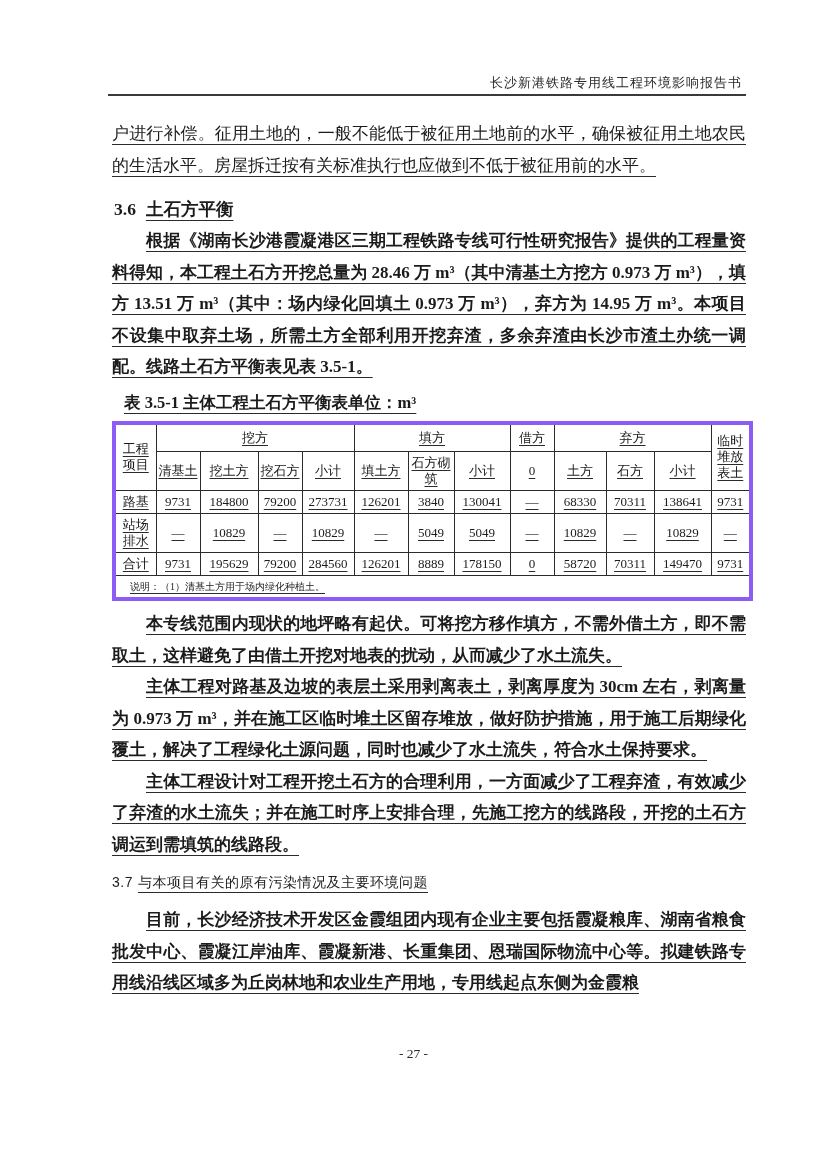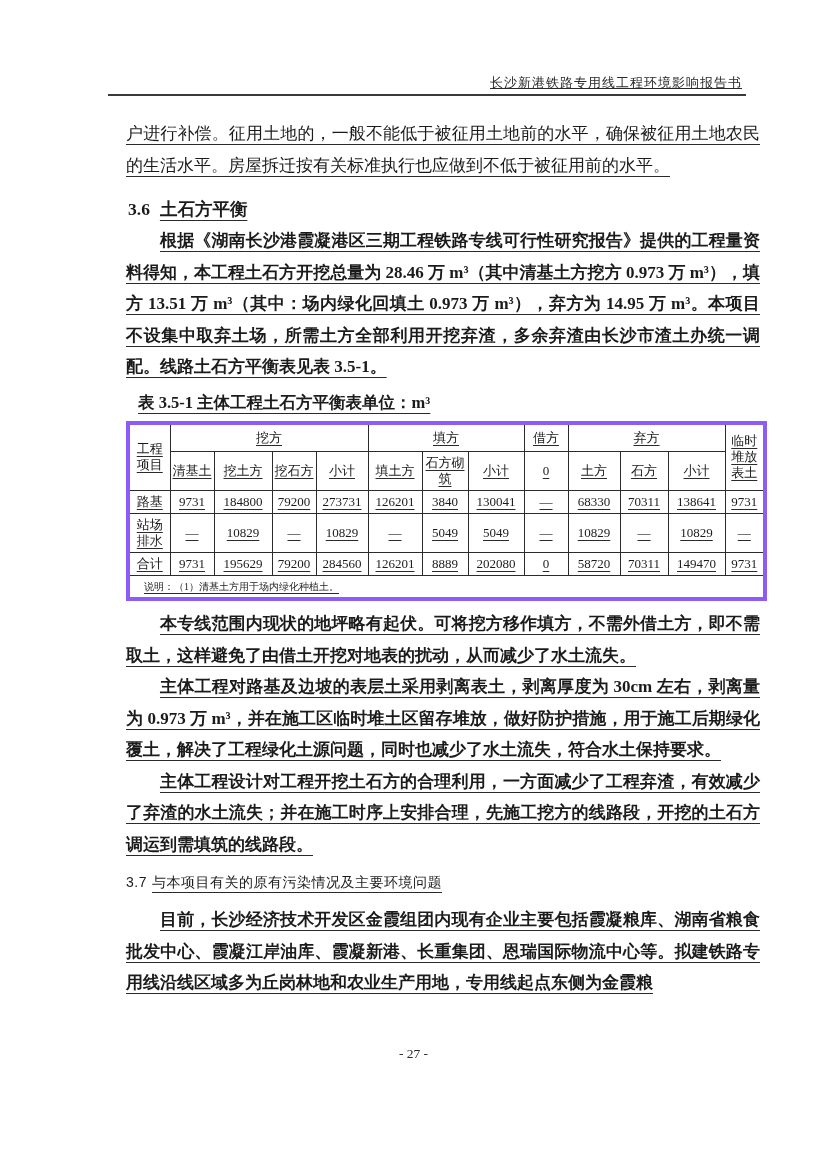--- a/index.html
+++ b/index.html
@@ -8,28 +8,28 @@
     position:relative;
     width:827px; height:1169px;
     margin:0 auto;
     background:#ffffff;
     font-family:"Liberation Serif","DejaVu Serif",serif;
     color:#1b1b1b;
     overflow:hidden;
   }
   .running-header {
     position:absolute; top:74px; right:85px;
-    font-size:13px; letter-spacing:1px; color:#2a2a2a;text-decoration:underline;
+    font-size:13px; letter-spacing:1px; color:#2a2a2a;
   }
   .header-rule {
     position:absolute; top:94px; left:108px;
     width:638px; height:2px; background:#3a3a3a;
   }
   .content {
-    position:absolute; left:126px; top:118px; width:634px;
+    position:absolute; left:112px; top:118px; width:634px;
   }
   .para {
     font-size:17px; line-height:31.5px;
     text-align:justify; color:#1b1b1b;
   }
   .indent { text-indent:2em;font-weight:bold; }
   .u {
     text-decoration-line:underline;
     text-decoration-thickness:1px;
     text-underline-offset:5px;
@@ -173,21 +173,21 @@
             <td>—</td>
           </tr>
           <tr>
             <th>合计</th>
             <td>9731</td>
             <td>195629</td>
             <td>79200</td>
             <td>284560</td>
             <td>126201</td>
             <td>8889</td>
-            <td>202080</td>
+            <td>178150</td>
             <td>0</td>
             <td>58720</td>
             <td>70311</td>
             <td>149470</td>
             <td>9731</td>
           </tr>
           <tr>
             <td colspan="13" class="note-cell">说明：（1）清基土方用于场内绿化种植土。</td>
           </tr>
         </tbody>

